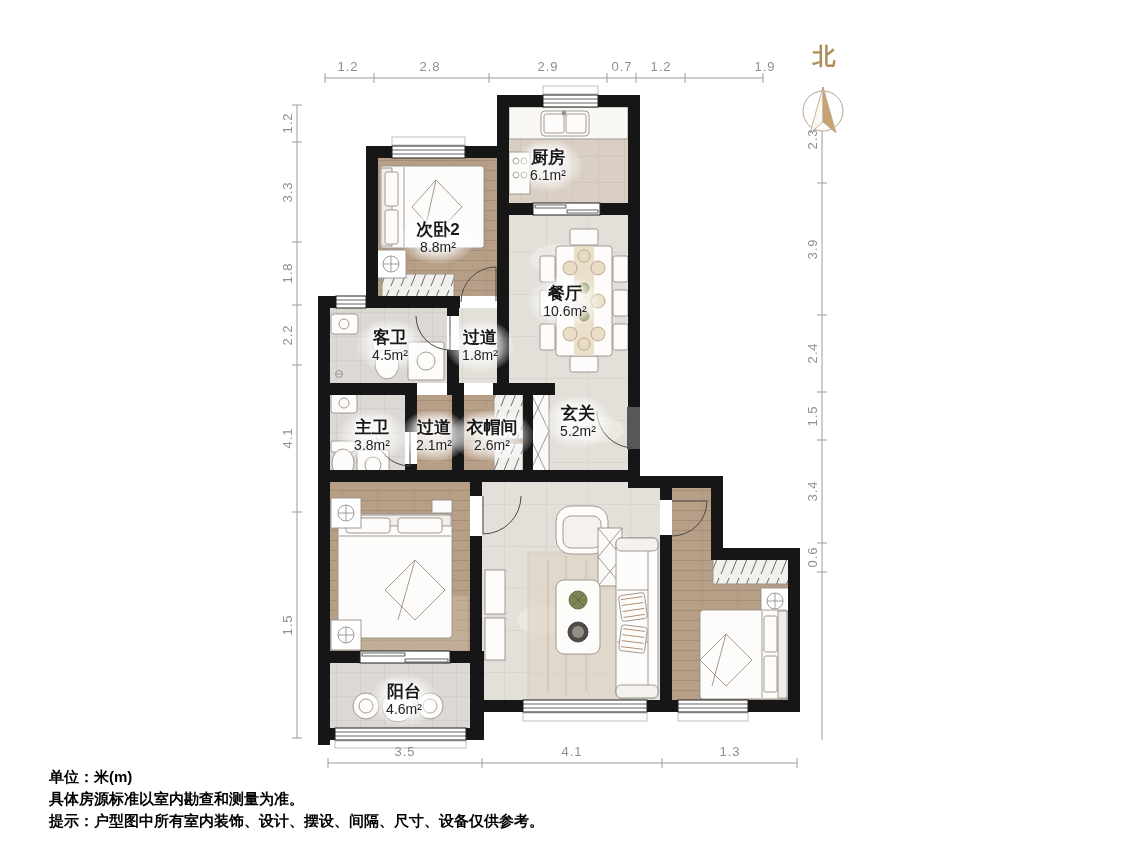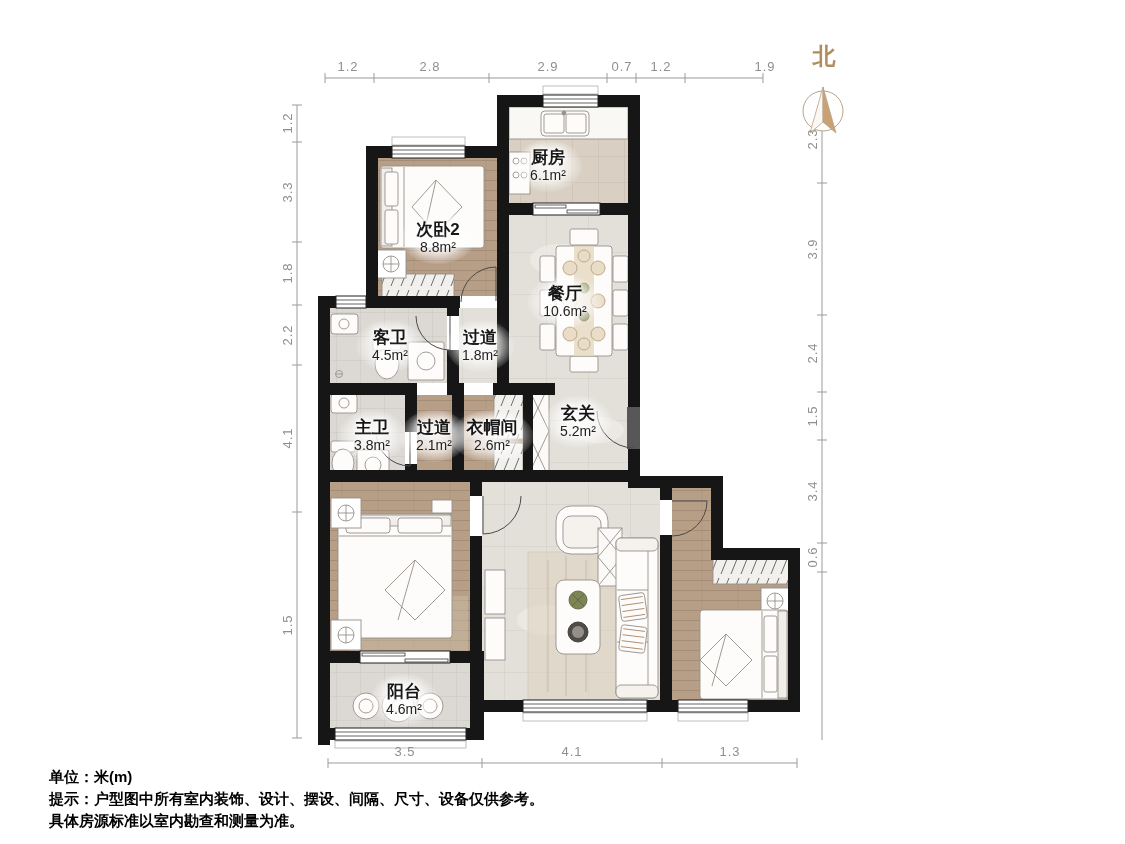--- a/index.html
+++ b/index.html
@@ -436,17 +436,17 @@
 <span class="dim dim-v" style="left:812px;top:557px">0.6</span>
 
 <span class="dim dim-h" style="left:405px;top:751px">3.5</span>
 <span class="dim dim-h" style="left:572px;top:751px">4.1</span>
 <span class="dim dim-h" style="left:730px;top:751px">1.3</span>
 
 <div class="north-label">北</div>
 
 <div class="notes">
   <div>单位：米(m)</div>
+  <div>具体房源标准以室内勘查和测量为准。</div>
   <div>提示：户型图中所有室内装饰、设计、摆设、间隔、尺寸、设备仅供参考。</div>
-  <div>具体房源标准以室内勘查和测量为准。</div>
 </div>
 
 </div>
 
 </body></html>

